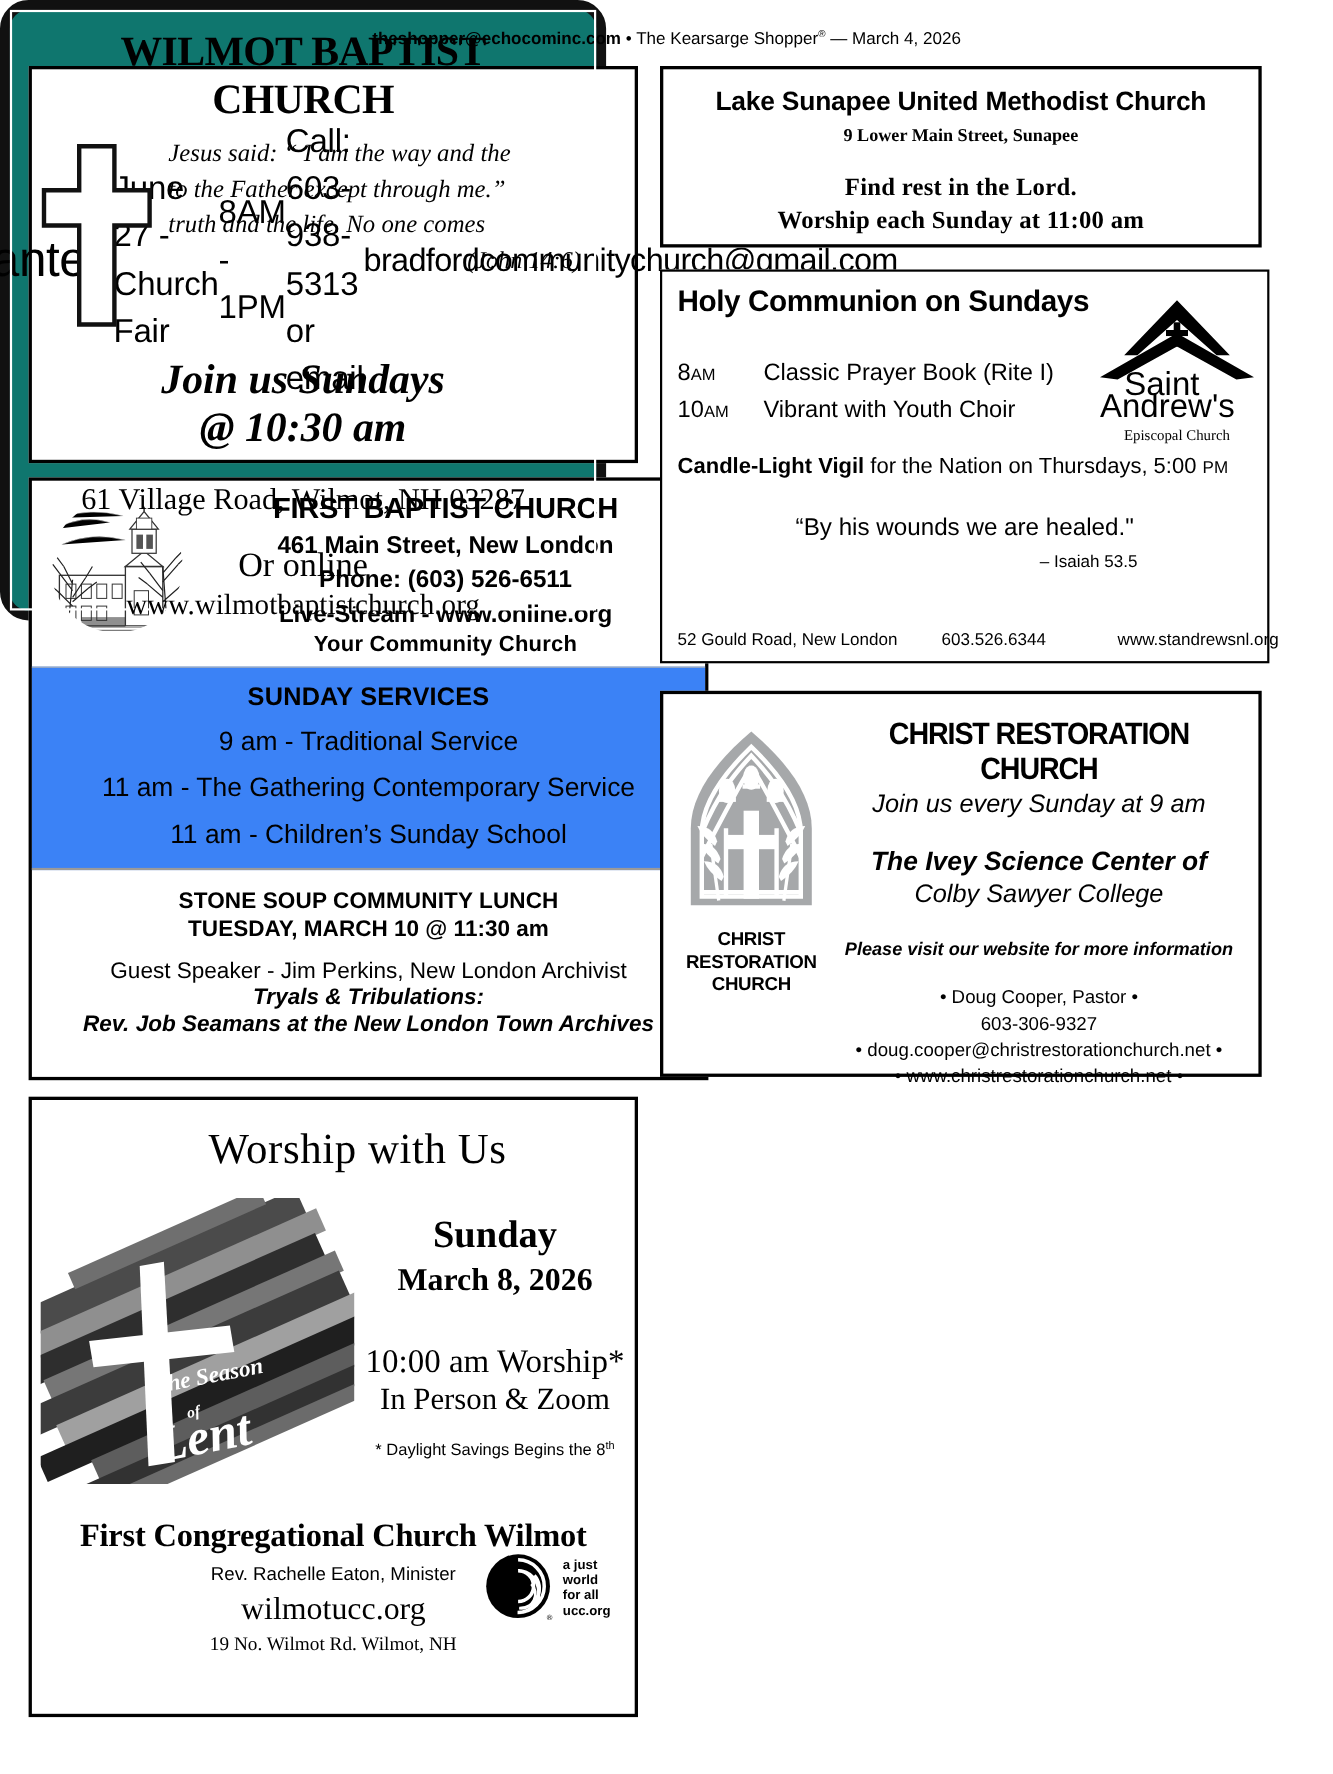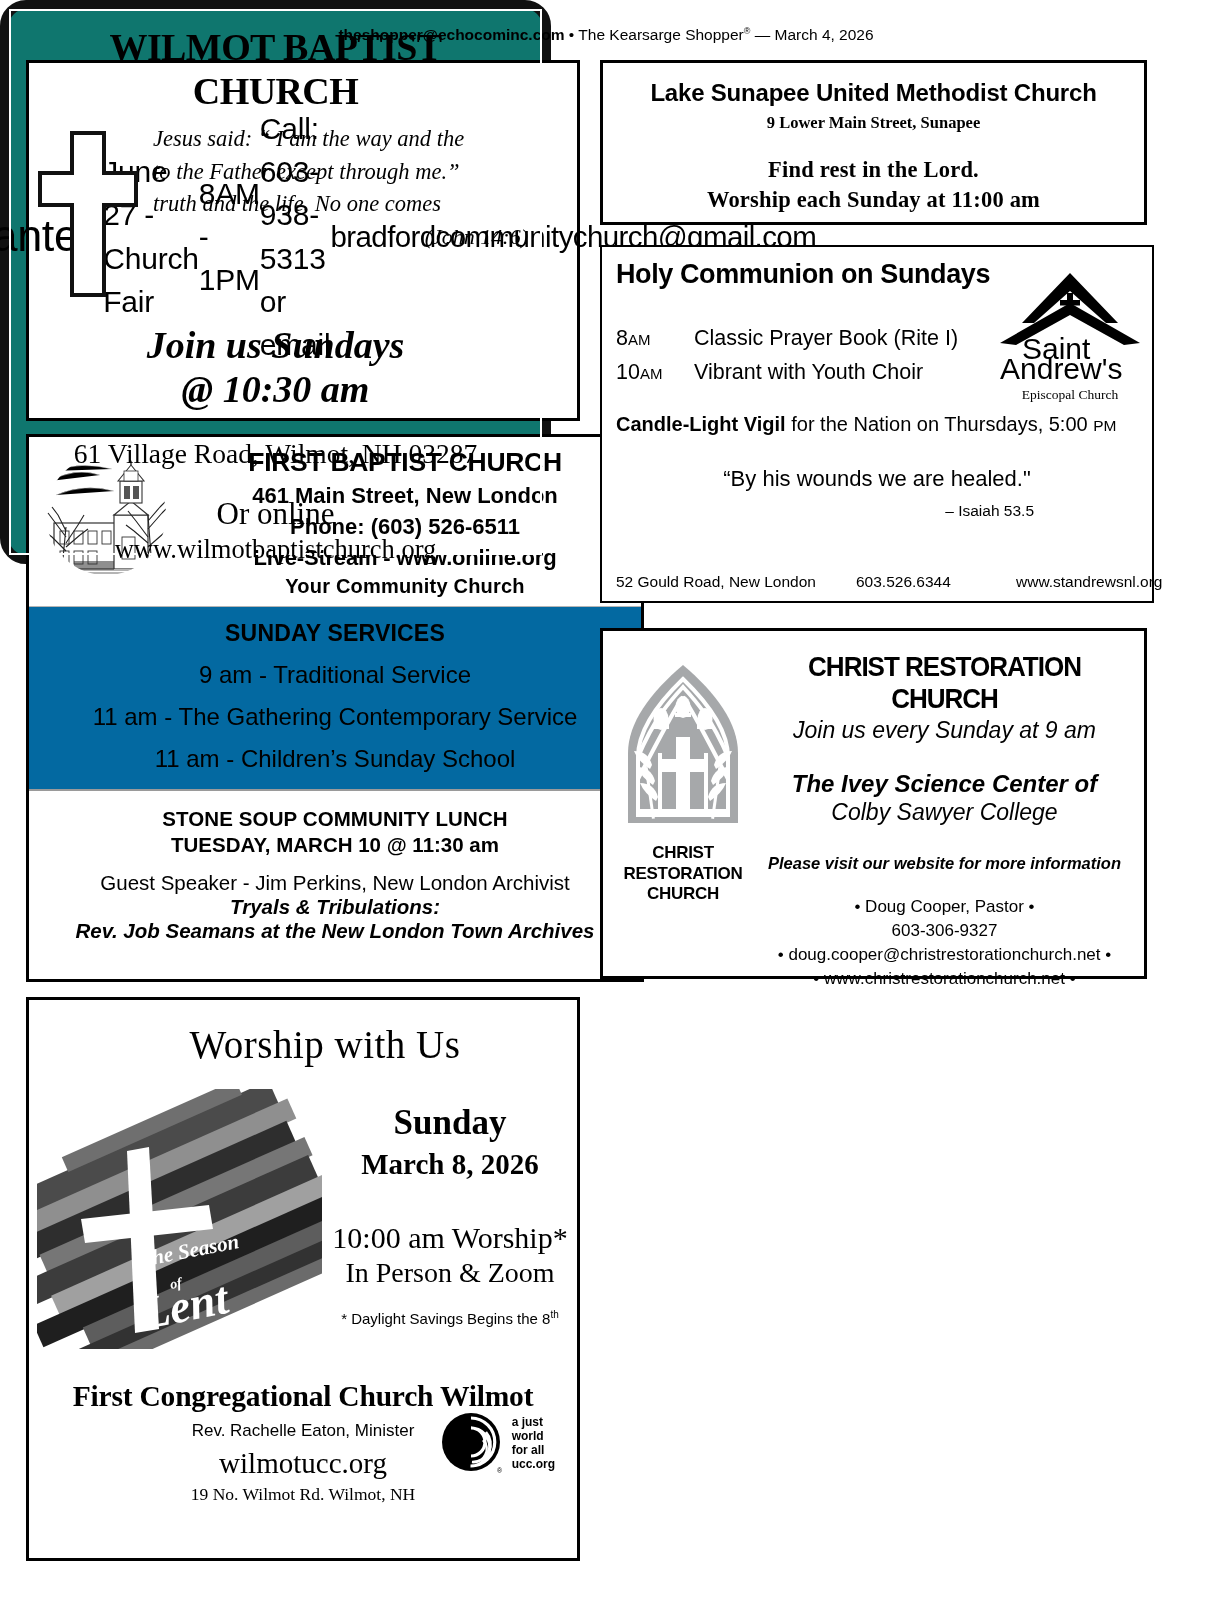--- a/index.html
+++ b/index.html
@@ -56,21 +56,21 @@
   .fbc-top { display: flex; padding: 10px 8px 8px 6px; }
   .fbc-logo { width: 142px; flex: 0 0 142px; display:flex; align-items:flex-start;
               justify-content:center; padding-top:4px;}
   .fbc-head { flex: 1; text-align: center; font-weight: bold; }
   .fbc-head .l1 { font-size: 26.5px; letter-spacing:-0.3px; }
   .fbc-head .l2 { font-size: 22px; margin-top: 5px; }
   .fbc-head .l3 { font-size: 22px; margin-top: 5px; }
   .fbc-head .l4 { font-size: 22px; margin-top: 5px; letter-spacing:-0.2px;}
   .fbc-head .l5 { font-size: 20px; margin-top: 4px; letter-spacing:0.2px;}
   .fbc-grey {
-    background: #0369a1;
+    background: #3b82f6;
     border-top: 1px solid #b5b5b5;
     border-bottom: 2px solid #9a9a9a;
     padding: 13px 4px 16px;
     text-align: center;
   }
   .fbc-grey .sub { font-size: 23px; font-weight: bold; letter-spacing:0.2px;}
   .fbc-grey .svc { font-size: 24px; margin-top: 14px; font-weight: 400; }
   .fbc-bot { text-align: center; padding: 16px 6px 6px; }
   .fbc-bot .b1 { font-size: 20.5px; font-weight: bold; letter-spacing:0.1px;}
   .fbc-bot .b2 { font-size: 20.5px; font-weight: bold; margin-top:2px; }

